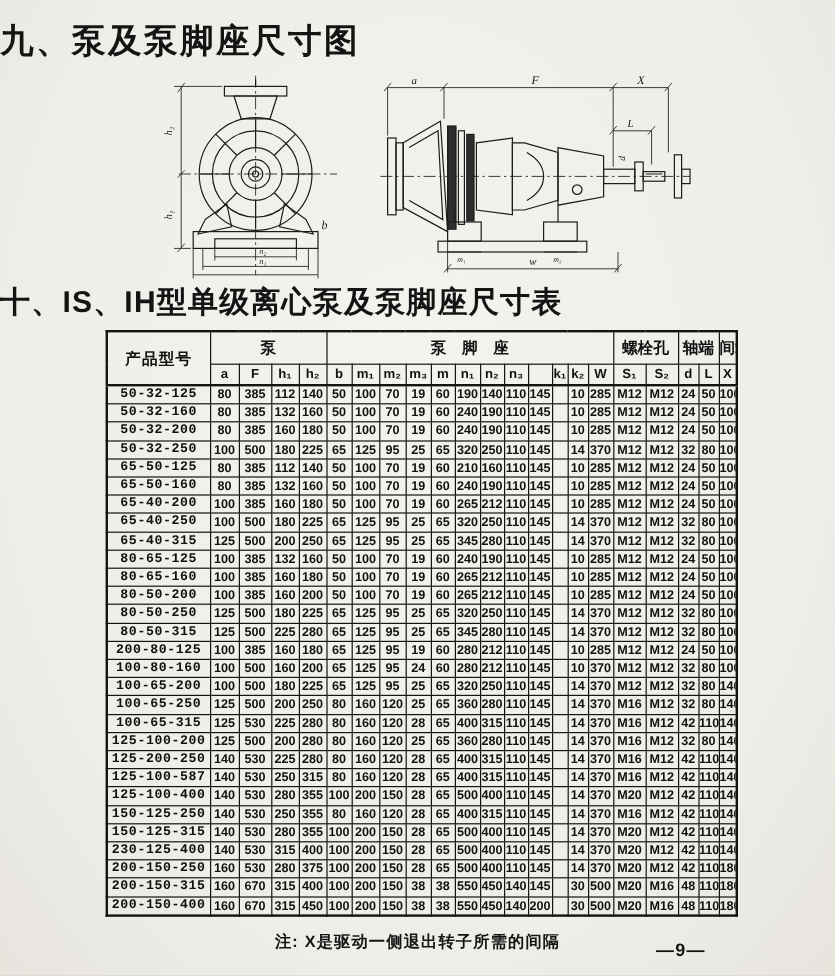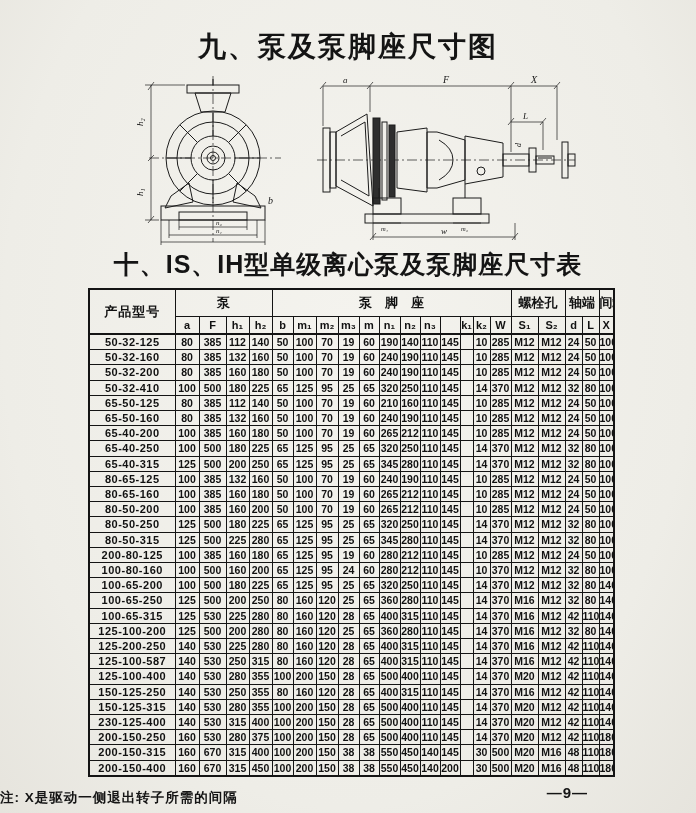--- a/index.html
+++ b/index.html
@@ -3,42 +3,42 @@
 <meta charset="utf-8">
 <style>
   html,body{margin:0;padding:0;background:#c9c7c1;}
   .page{
     position:relative;width:696px;height:813px;margin:0 auto;
     background:#f0efe9;
     background-image:radial-gradient(ellipse at 50% 40%, #f4f3ee 0%, #eeede7 70%, #e6e4dd 100%);
     font-family:"Liberation Sans","DejaVu Sans",sans-serif;
     color:#141414;overflow:hidden;
   }
-  .title1{margin:0;padding-top:28px;text-align:center;font-size:28px;font-weight:bold;letter-spacing:2px;}
+  .title1{margin:0;padding-top:15px;font-size:28px;font-weight:bold;letter-spacing:2px;}
   .drawings{display:flex;justify-content:center;align-items:flex-start;gap:28px;margin-top:4px;height:174px;}
   svg{display:block;}
   svg text{font-family:"Liberation Serif","DejaVu Serif",serif;font-style:italic;fill:#1a1a1a;}
-  .title2{margin:4px 0 0 0;text-align:center;font-size:25px;font-weight:bold;letter-spacing:1px;}
+  .title2{margin:4px 0 0 0;text-align:left;font-size:25px;font-weight:bold;letter-spacing:1px;}
 
   table.dim{
     table-layout:fixed;border-collapse:collapse;width:520px;margin:7px 0 12px 88px;
     border:2px solid #141414;
   }
   table.dim th, table.dim td{
     border:1px solid #141414;padding:0;text-align:center;vertical-align:middle;
     font-weight:bold;color:#111;overflow:hidden;white-space:nowrap;
   }
   tr.grprow th{height:26px;font-size:13px;}
   th.model-h{font-size:12px;letter-spacing:1px;}
   th.vert{font-size:9px;line-height:1.12;word-break:break-all;white-space:normal;padding:0 2px;font-weight:bold;}
   tr.subrow th{height:16px;font-size:11px;font-weight:bold;}
   thead{border-bottom:2px solid #141414;}
   tbody td{height:14.2px;font-size:10.5px;line-height:14.2px;}
-  tbody td.model{font-size:11px;letter-spacing:0.5px;}
-  .note{margin-top:5px;text-align:left;font-size:13.5px;font-weight:bold;letter-spacing:1px;}
+  tbody td.model{font-size:11px;letter-spacing:0.5px;font-family:Liberation Mono, monospace;}
+  .note{margin-top:5px;text-align:center;font-size:13.5px;font-weight:bold;letter-spacing:1px;}
   .pagenum{position:absolute;right:108px;bottom:12px;font-size:15px;font-weight:bold;letter-spacing:1px;}
 </style>
 </head>
 <body>
 
 <div class="page">
 
   <h1 class="title1">九、泵及泵脚座尺寸图</h1>
 
   <div class="drawings">
@@ -329,21 +329,21 @@
           <td class="val"></td>
           <td class="val">10</td>
           <td class="val">285</td>
           <td class="val">M12</td>
           <td class="val">M12</td>
           <td class="val">24</td>
           <td class="val">50</td>
           <td class="val">100</td>
         </tr>
         <tr>
-          <td class="model">50-32-410</td>
+          <td class="model">50-32-250</td>
           <td class="val">100</td>
           <td class="val">500</td>
           <td class="val">180</td>
           <td class="val">225</td>
           <td class="val">65</td>
           <td class="val">125</td>
           <td class="val">95</td>
           <td class="val">25</td>
           <td class="val">65</td>
           <td class="val">320</td>

